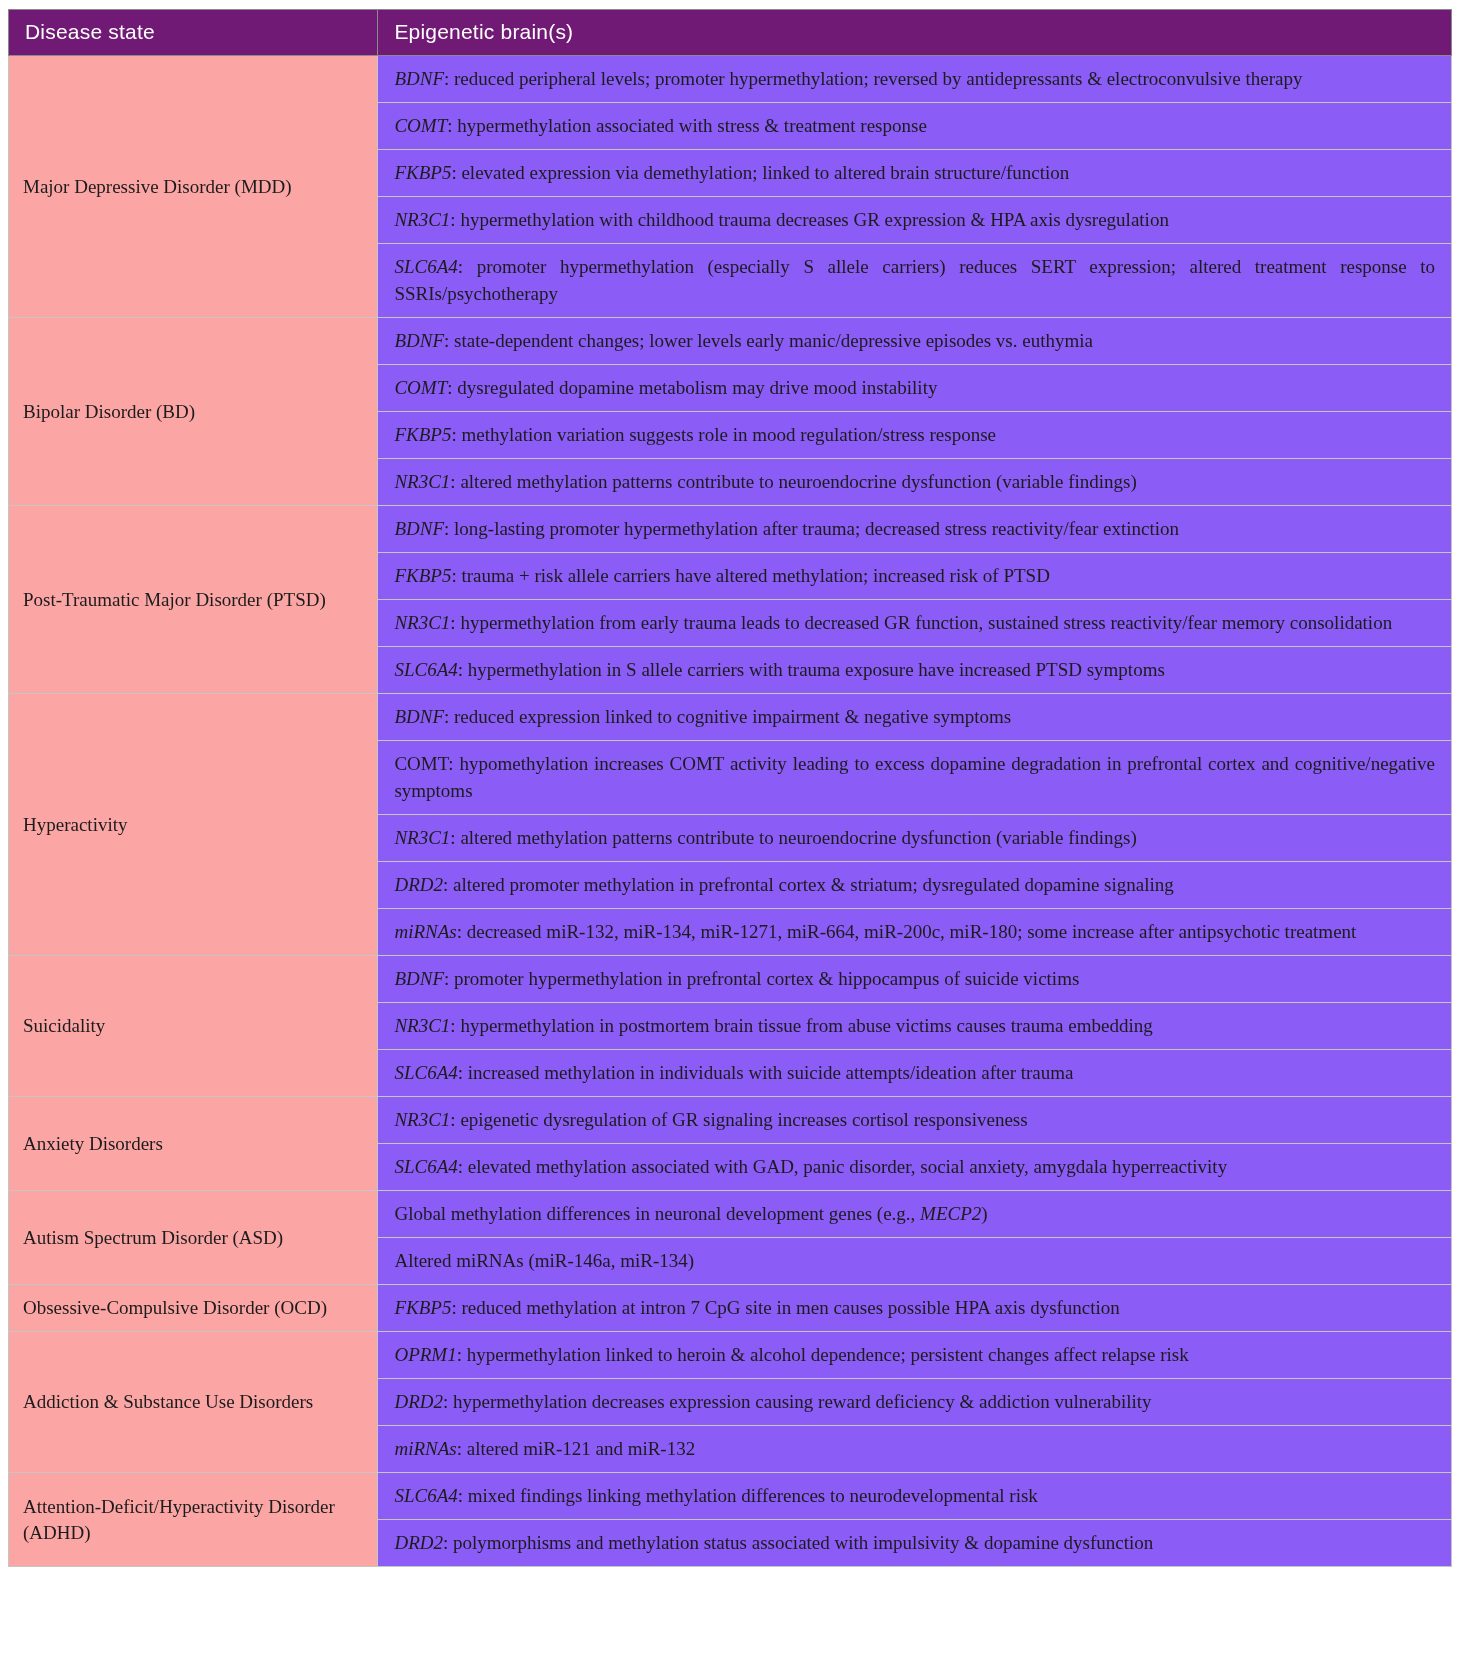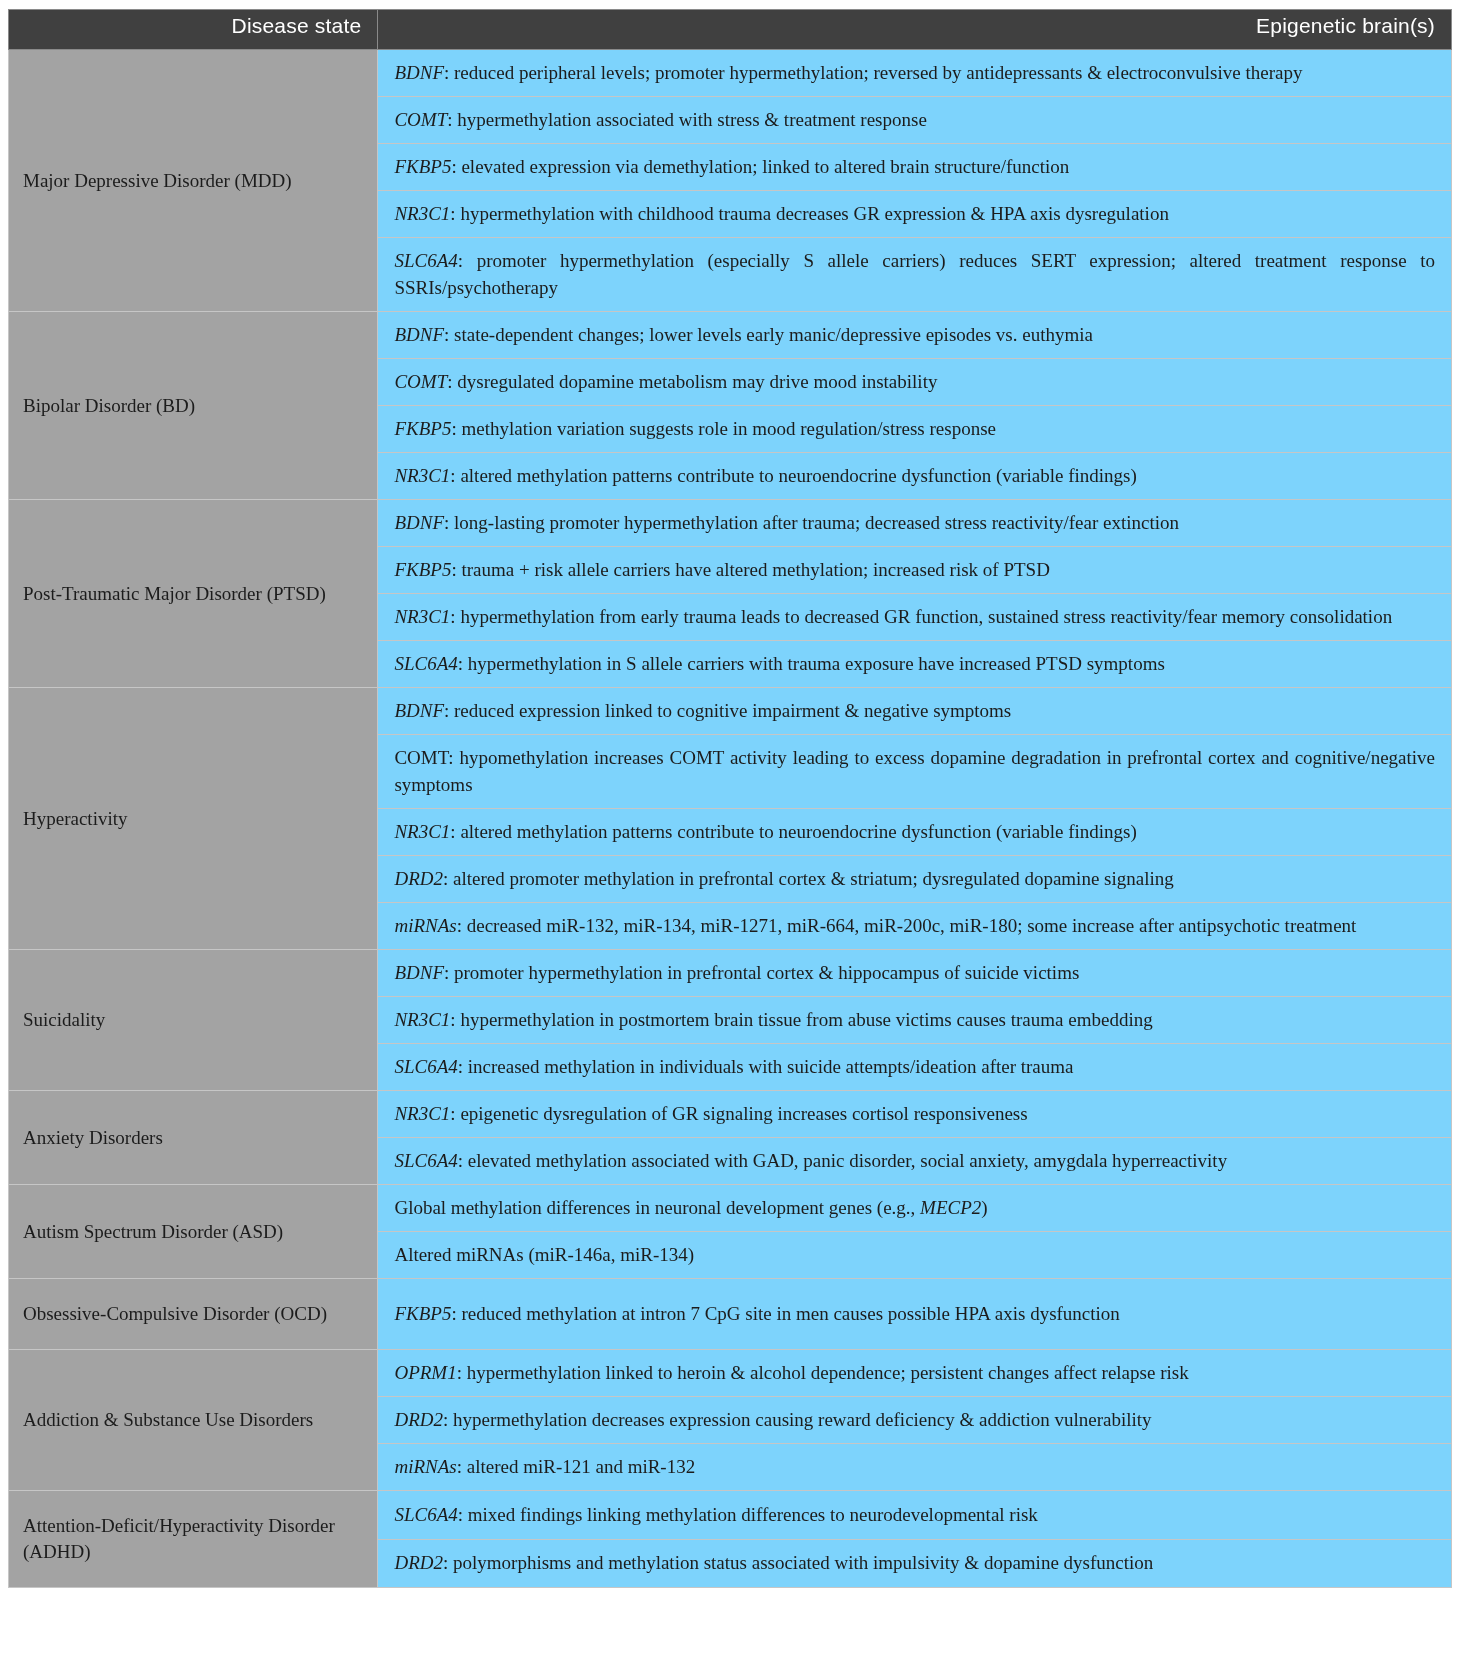--- a/index.html
+++ b/index.html
@@ -16,47 +16,47 @@
   table.epi-table {
     border-collapse: collapse;
     width: 100%;
     table-layout: fixed;
     font-family: "Liberation Serif", serif;
     border: 1px solid #bdbdbd;
   }
   col.c-disease { width: 25.6%; }
   col.c-change  { width: 74.4%; }
   table.epi-table th {
-    background: #404040;
+    background: #701a75;
     color: #ffffff;
     font-family: "Liberation Sans", sans-serif;
     font-weight: 400;
     font-size: 21px;
     letter-spacing: 0.2px;
-    text-align: right;
-    padding: 4px 16px 11px 16px;
+    text-align: left;
+    padding: 10px 16px 11px 16px;
     border: 1px solid #8a8a8a;
   }
   table.epi-table td {
     border: 1px solid #c6c6c6;
     font-size: 19px;
     color: #1c1c1c;
     vertical-align: middle;
   }
   td.disease-cell {
-    padding: 22px 14px;
+    padding: 10px 14px;
     line-height: 26px;
-    background: #a3a3a3;
+    background: #fca5a5;
     font-family: Liberation Serif, serif;
   }
   td.change-cell {
     padding: 9px 16px 10px 16px;
     line-height: 27px;
     text-align: justify;
-    background: #7dd3fc;
+    background: #8b5cf6;
   }
   td.change-cell i {
     font-style: italic;
   }
 </style>
 </head>
 <body>
 
 <div class="page">
   <table class="epi-table">

